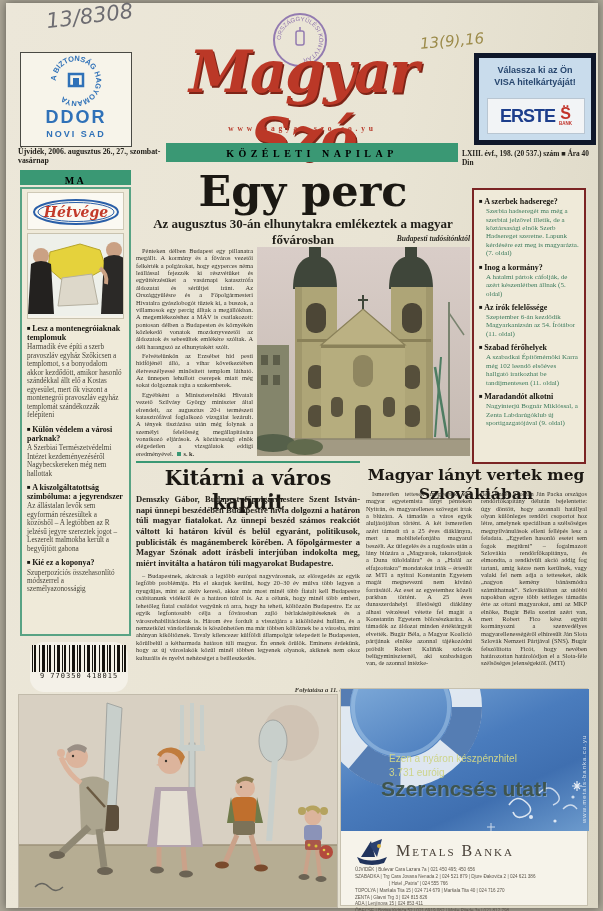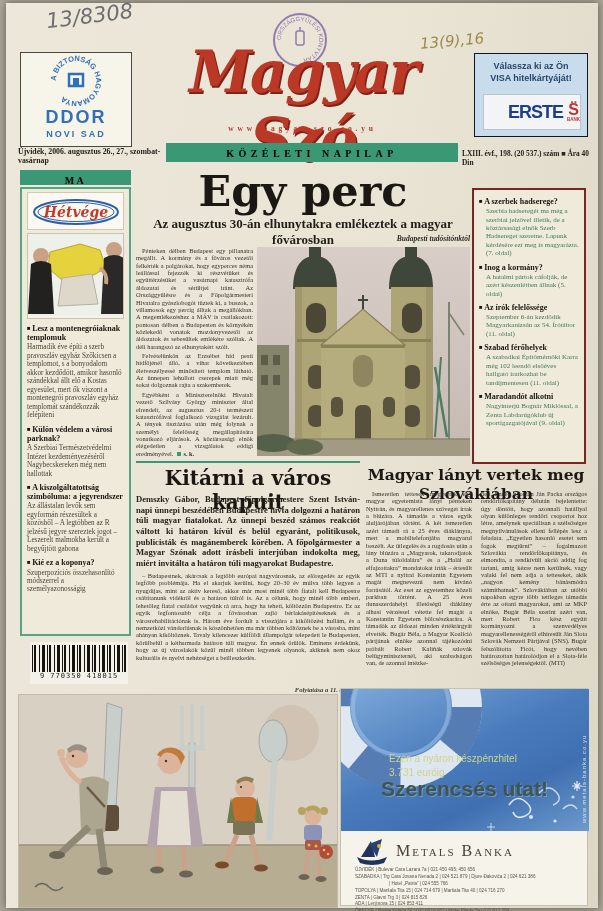--- a/index.html
+++ b/index.html
@@ -65,24 +65,24 @@
       <rect x="24" y="24" width="6" height="8" fill="#2f71b8"></rect>
     </svg>
     <div class="abs ctr" style="left:0;top:54px;width:110px;font-family:'Liberation Sans',sans-serif;font-weight:bold;font-size:18px;letter-spacing:2px;color:#2f71b8;">DDOR</div>
     <div class="abs ctr" style="left:0;top:76px;width:110px;font-family:'Liberation Sans',sans-serif;font-weight:bold;font-size:9px;letter-spacing:2px;color:#2f71b8;">NOVI SAD</div>
   </div>
 
   <div class="abs ctr" style="left:138px;top:38px;width:330px;font-family:'DejaVu Serif',serif;font-style:italic;font-weight:bold;
               font-size:57px;letter-spacing:-2px;color:#bb3827;text-shadow:1.5px 1.5px 0 #7e2417;">Magyar Szó</div>
   <div class="abs ctr" style="left:150px;top:124px;width:305px;font-size:7.5px;font-weight:bold;letter-spacing:.5em;color:#b8392a;">www.magyar-szo.co.yu</div>
 
-  <div class="abs" style="left:474px;top:53px;width:112px;height:82px;background:#c9dcec;border:1px solid #0f172a;">
+  <div class="abs" style="left:474px;top:53px;width:112px;height:82px;background:#c9dcec;border:5px solid #0f172a;">
     <div class="abs ctr" style="left:0;top:7px;width:112px;font-family:'Liberation Sans',sans-serif;font-size:9px;font-weight:bold;color:#27466e;">Válassza ki az Ön</div>
     <div class="abs ctr" style="left:0;top:19px;width:112px;font-family:'Liberation Sans',sans-serif;font-size:9px;font-weight:bold;color:#27466e;">VISA hitelkártyáját!</div>
-    <div class="abs" style="left:8px;top:40px;width:96px;height:34px;background:#f2f4f6;border:1px solid #b9c6d2;display:flex;align-items:center;justify-content:flex-end;gap:4px;">
+    <div class="abs" style="left:8px;top:40px;width:96px;height:34px;background:#f2f4f6;border:1px solid #b9c6d2;display:flex;align-items:center;justify-content:center;gap:4px;">
       <span style="font-family:'Liberation Sans',sans-serif;font-weight:bold;font-size:18px;color:#1d3e8c;letter-spacing:-1px;">ERSTE</span>
       <span style="display:flex;flex-direction:column;align-items:center;line-height:1;">
         <span class="erste-s" style="font-size:16px;font-family:'Liberation Sans',sans-serif;">S̈</span>
         <span class="erste-s" style="font-size:4.5px;font-family:'Liberation Sans',sans-serif;">BANK</span>
       </span>
     </div>
   </div>
 
   <div class="abs" style="left:18px;top:147px;width:148px;font-size:7.8px;font-weight:bold;color:#24221c;">Újvidék, 2006. augusztus 26., 27., szombat-vasárnap</div>
   <div class="abs greenbar ctr" style="left:166px;top:143px;width:292px;height:19px;">
@@ -127,21 +127,21 @@
         <div class="ma-title bullet">A kiszolgáltatottság szimbóluma: a jegyrendszer</div>
         <div class="ma-body">Az állástalan levők sem egyformán részesültek a közösből – A legtöbben az R jelzésű jegyre szereztek jogot – Leszerelt malmokba került a begyűjtött gabona</div>
       </div>
       <div>
         <div class="ma-title bullet">Kié ez a koponya?</div>
         <div class="ma-body">Szuperpozíciós összehasonlító módszerrel a személyazonosságig</div>
       </div>
     </div>
   </div>
 
-  <div class="abs" style="left:30px;top:642px;width:98px;height:42px;background:#f4f1e8;padding:3px 2px 0 2px;box-sizing:border-box;">
+  <div class="abs" style="left:30px;top:642px;width:98px;height:50px;background:#f4f1e8;padding:3px 2px 0 2px;box-sizing:border-box;border-radius:14px;">
     <div class="barcode-stripes"></div>
     <div class="ctr" style="font-family:'DejaVu Sans Mono',monospace;font-size:7px;color:#1c1a15;letter-spacing:1px;">9 770350 418015</div>
   </div>
 
   <div class="abs ctr headfont" style="left:136px;top:166px;width:334px;font-size:43px;">Egy perc</div>
   <div class="abs ctr" style="left:130px;top:216px;width:346px;font-size:13px;font-weight:600;color:#1f1d17;">Az augusztus 30-án elhunytakra emlékeztek a magyar fővárosban</div>
   <div class="abs ctr" style="left:136px;top:234px;width:334px;font-size:7.5px;font-weight:bold;font-style:italic;text-align:right;">Budapesti tudósítónktól</div>
 
   <div class="abs bodytext just" style="left:136px;top:247px;width:117px;height:213px;overflow:hidden;">
     <p>Pénteken délben Budapest egy pillanatra megállt. A kormány és a főváros vezetői felkérték a polgárokat, hogy egyperces néma leállással fejezzék ki részvétüket és együttérzésüket a vasárnapi katasztrófa áldozatai és sérültjei iránt. Az Országgyűlésre és a Főpolgármesteri Hivatalra gyászlobogót tűztek ki, a buszok, a villamosok egy percig álltak a megállókban. A megemlékezéshez a MÁV is csatlakozott: pontosan délben a Budapesten és környékén közlekedő vonatok mozdonyvezetői az áldozatok és sebesültek emlékére szóltak. A déli harangszó az elhunytakért szólt.</p>

